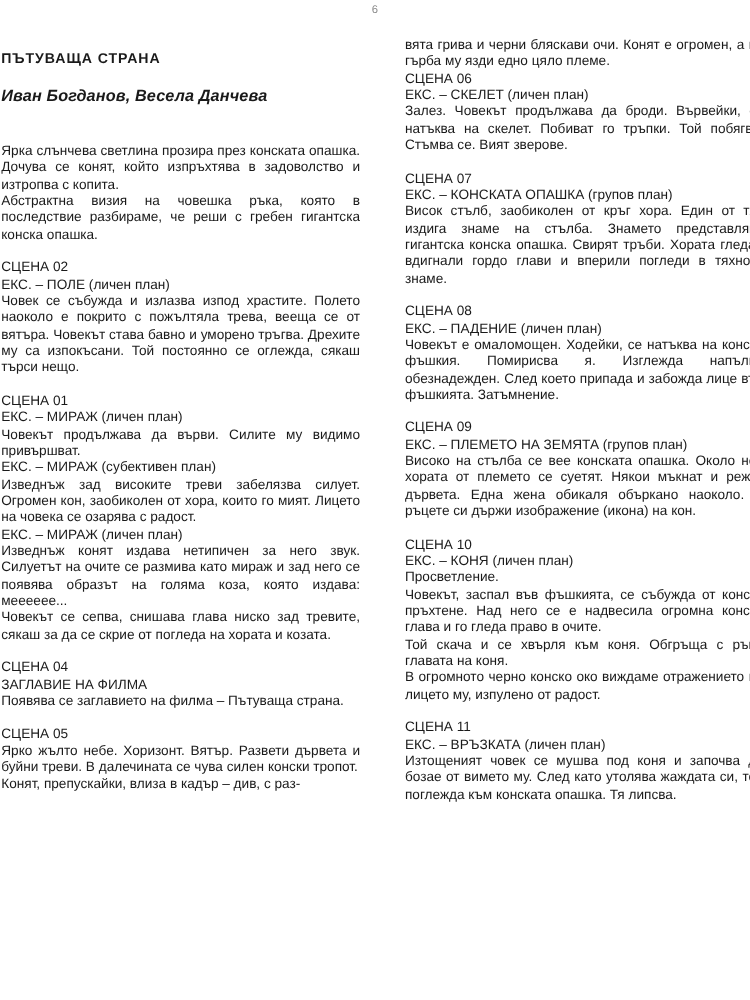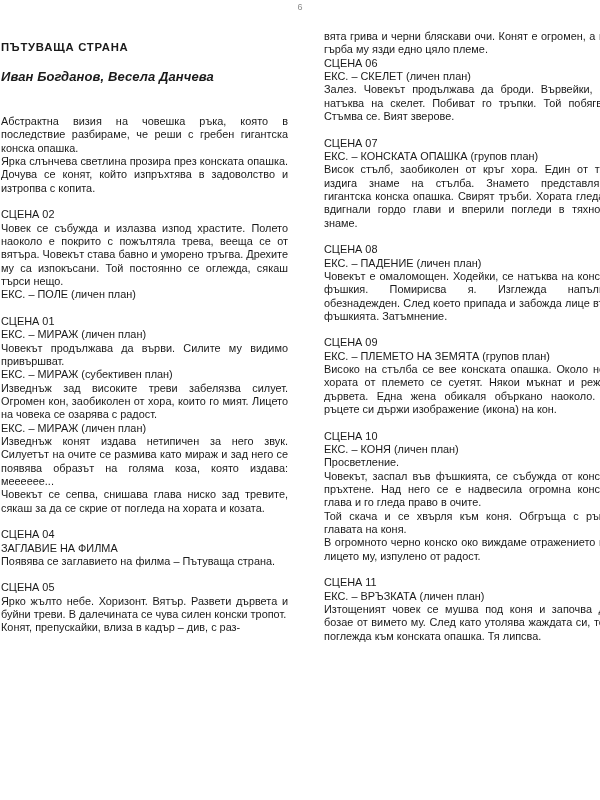--- a/index.html
+++ b/index.html
@@ -104,28 +104,28 @@
     <div class="col col-left">
 
       <div class="masthead">
         <div class="film-title">ПЪТУВАЩА СТРАНА</div>
         <div class="byline">Иван Богданов, Весела Данчева</div>
       </div>
 
       <div class="top-gap"></div>
 
       <div class="scene">
+        <p class="line">Ярка слънчева светлина прозира през конската опашка. Дочува се конят, който изпръхтява в задоволство и изтропва с копита.</p>
         <p class="line">Абстрактна визия на човешка ръка, която в последствие разбираме, че реши с гребен гигантска конска опашка.</p>
-        <p class="line">Ярка слънчева светлина прозира през конската опашка. Дочува се конят, който изпръхтява в задоволство и изтропва с копита.</p>
       </div>
 
       <div class="scene">
         <p class="line nojust">СЦЕНА 02</p>
+        <p class="line nojust">ЕКС. – ПОЛЕ (личен план)</p>
         <p class="line">Човек се събужда и излазва изпод храстите. Полето наоколо е покрито с пожълтяла трева, веещa се от вятъра. Човекът става бавно и уморено тръгва. Дрехите му са изпокъсани. Той постоянно се оглежда, сякаш търси нещо.</p>
-        <p class="line nojust">ЕКС. – ПОЛЕ (личен план)</p>
       </div>
 
       <div class="scene">
         <p class="line nojust">СЦЕНА 01</p>
         <p class="line nojust">ЕКС. – МИРАЖ (личен план)</p>
         <p class="line">Човекът продължава да върви. Силите му видимо привършват.</p>
         <p class="line nojust">ЕКС. – МИРАЖ (субективен план)</p>
         <p class="line">Изведнъж зад високите треви забелязва силует. Огромен кон, заобиколен от хора, които го мият. Лицето на човека се озарява с радост.</p>
         <p class="line nojust">ЕКС. – МИРАЖ (личен план)</p>
         <p class="line">Изведнъж конят издава нетипичен за него звук. Силуетът на очите се размива като мираж и зад него се появява образът на голяма коза, която издава: мееееее...</p>

